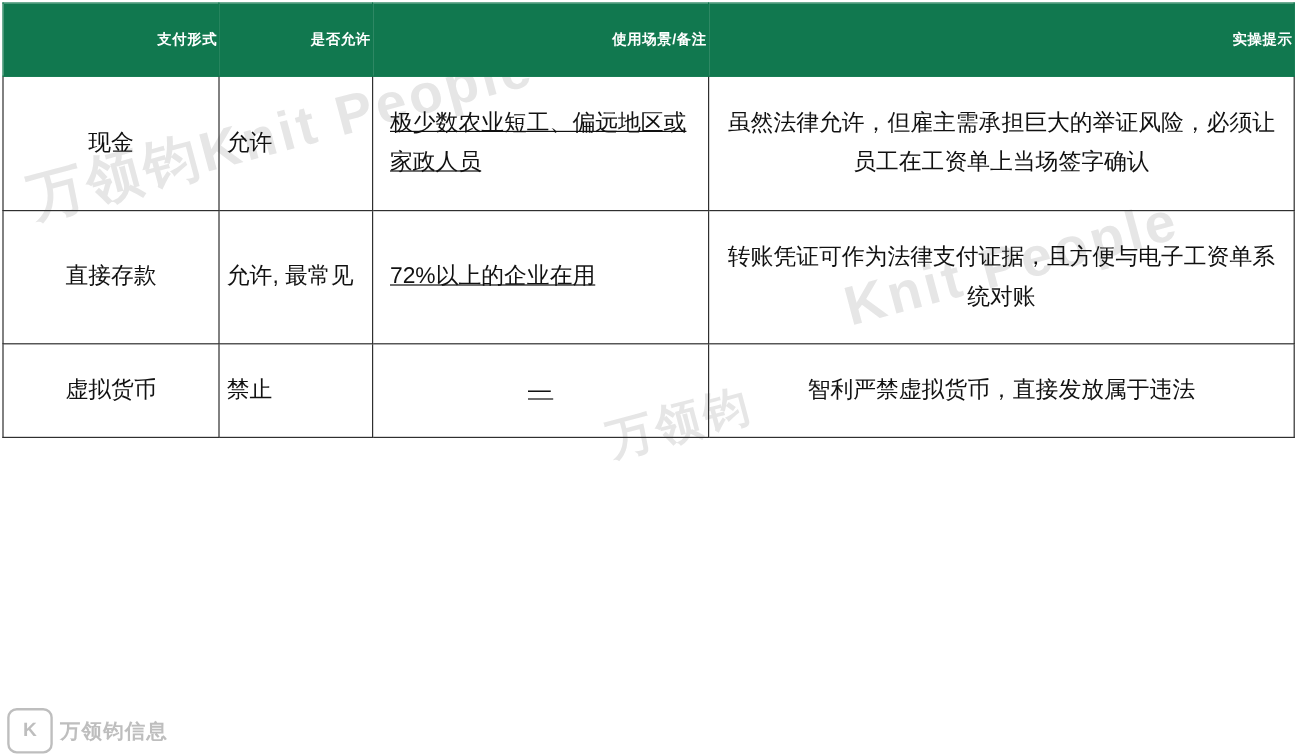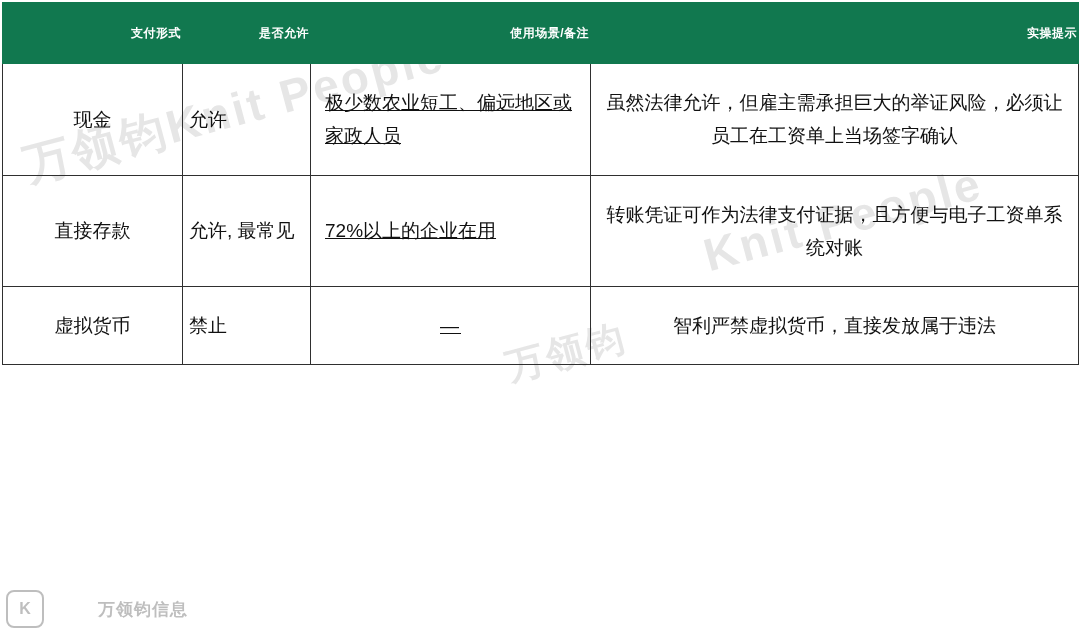--- a/index.html
+++ b/index.html
@@ -123,21 +123,20 @@
     justify-content: center;
     color: #8a8a8a;
     font-size: 16px;
     font-weight: bold;
   }
   .logo-text {
     color: #8a8a8a;
     font-size: 17px;
     font-weight: bold;
     letter-spacing: 1px;
-    margin-left: 48px;
   }
 </style>
 </head>
 <body>
 
 <div id="page">
 
   <div class="wm wm-1">万领钧Knit People</div>
   <div class="wm wm-2">Knit People</div>
   <div class="wm wm-3">万领钧</div>

